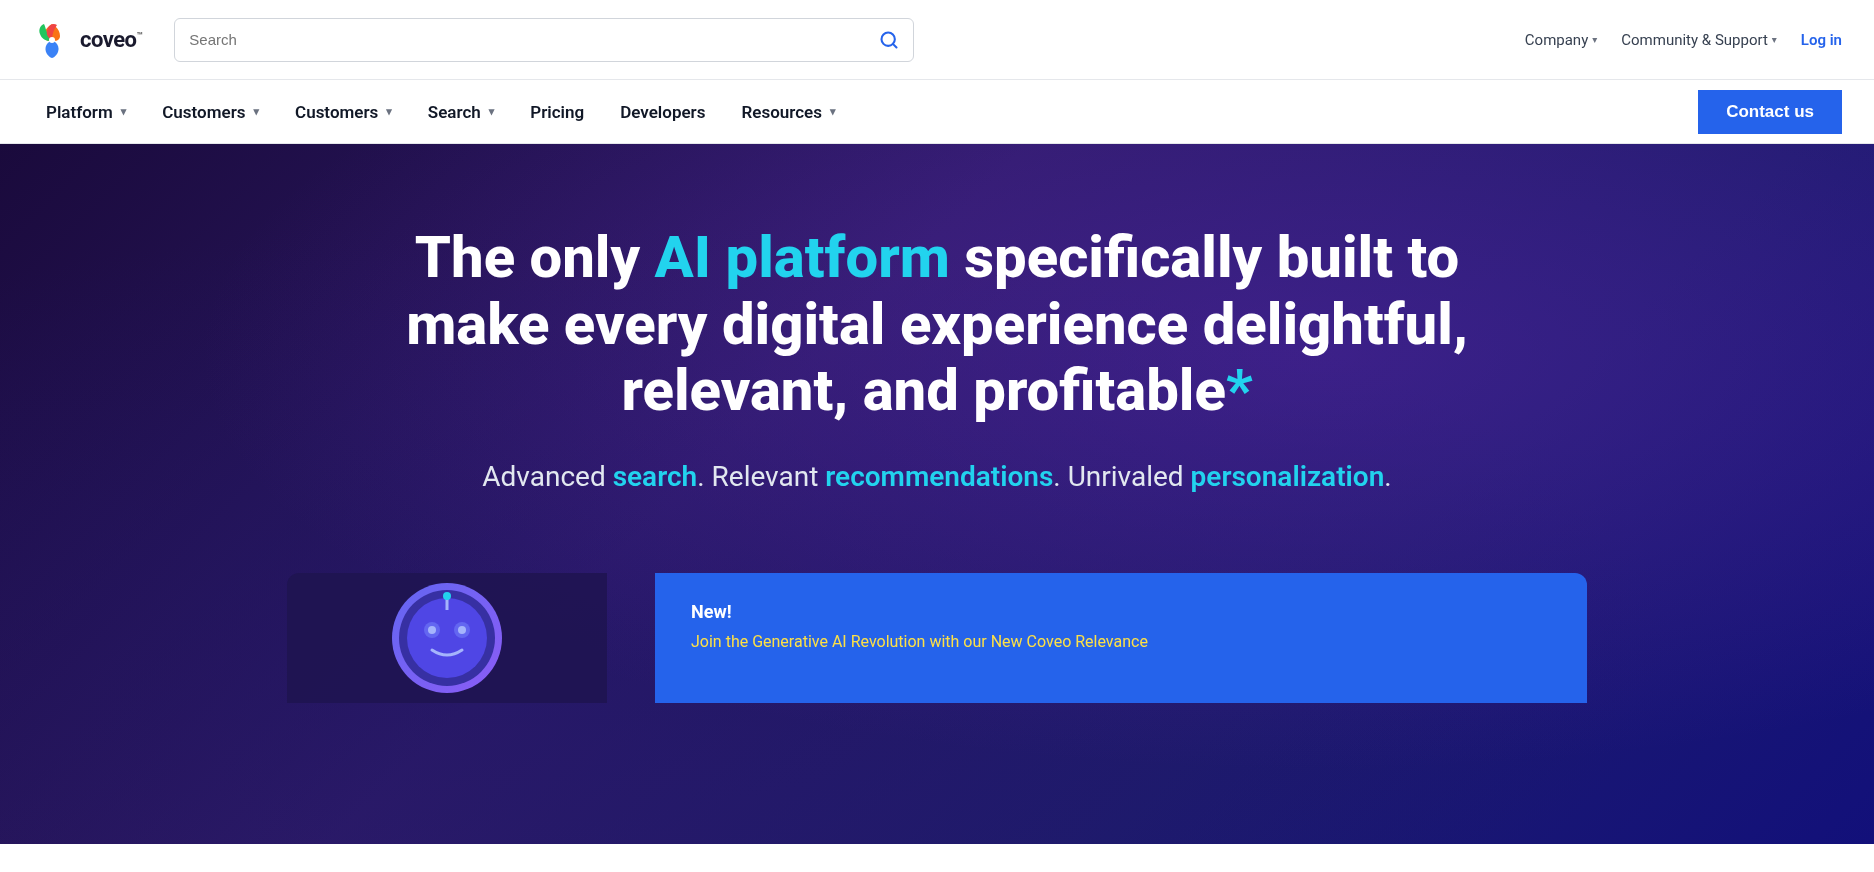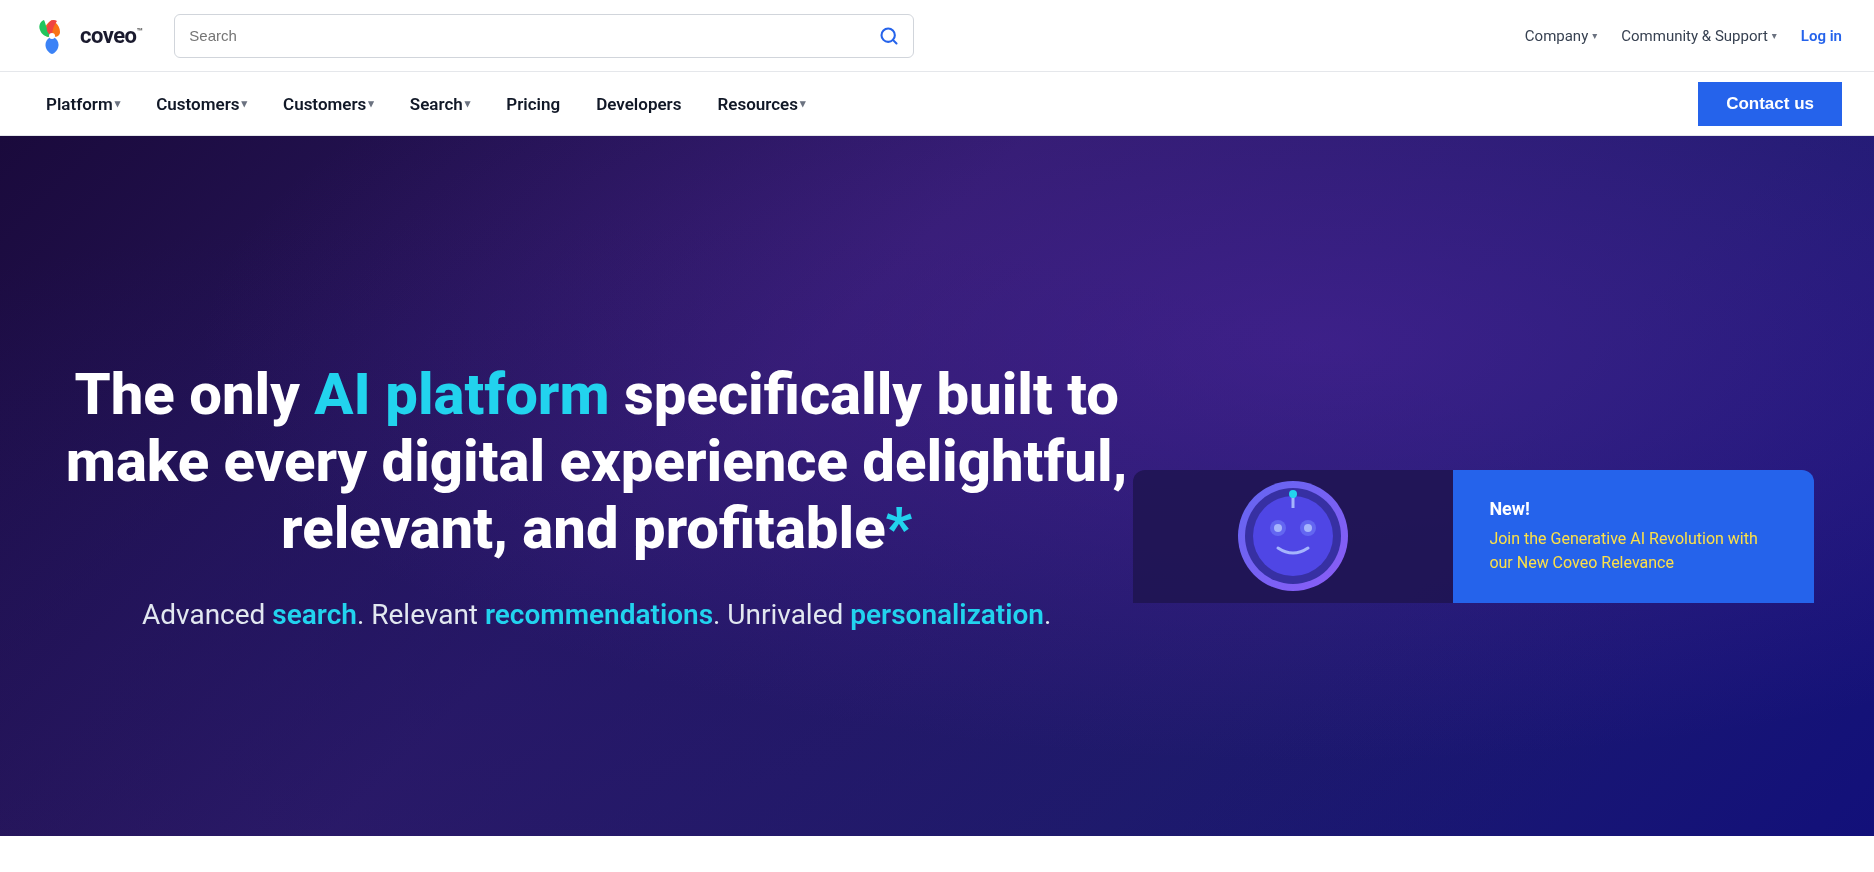--- a/index.html
+++ b/index.html
@@ -3,21 +3,21 @@
   <meta charset="utf-8">
   <style>
     * { margin: 0; padding: 0; box-sizing: border-box; }
     body { font-family: -apple-system, BlinkMacSystemFont, 'Segoe UI', Roboto, sans-serif; width: 1874px; overflow-x: hidden; }
 
     
     .top-bar {
       display: flex;
       align-items: center;
       padding: 0 32px;
-      height: 72px;
+      height: 80px;
       background: #ffffff;
       border-bottom: 1px solid #e5e7eb;
     }
     .logo-area {
       display: flex;
       align-items: center;
       gap: 8px;
       margin-right: 32px;
       text-decoration: none;
     }
@@ -102,21 +102,21 @@
       flex: 1;
     }
     .nav-item {
       font-size: 17px;
       font-weight: 600;
       color: #111827;
       padding: 8px 14px;
       cursor: pointer;
       display: flex;
       align-items: center;
-      gap: 2px;
+      gap: 8px;
       text-decoration: none;
       border-radius: 4px;
     }
     .nav-chevron {
       font-size: 11px;
       color: #6b7280;
     }
     .contact-btn {
       background: #2563eb;
       color: #fff;
@@ -127,21 +127,21 @@
       font-weight: 700;
       cursor: pointer;
       white-space: nowrap;
     }
 
     
     .hero {
       background: linear-gradient(135deg, #1a0a3c 0%, #2d1b69 40%, #1e1b6e 70%, #12107a 100%);
       min-height: 700px;
       display: flex;
-      flex-direction: row;
+      flex-direction: column;
       align-items: center;
       padding: 80px 60px 0;
       position: relative;
       overflow: hidden;
     }
     .hero::before {
       content: '';
       position: absolute;
       top: 0; left: 0; right: 0; bottom: 0;
       background: radial-gradient(ellipse at 70% 30%, rgba(99,40,180,0.4) 0%, transparent 60%),
@@ -203,21 +203,22 @@
       justify-content: center;
     }
     .hero-card-blue {
       background: #2563eb;
       border-radius: 0 12px 0 0;
       flex: 1;
       min-height: 130px;
       padding: 28px 36px;
       display: flex;
       flex-direction: column;
-      justify-content: center;
+      justify-content: flex-start;
+      margin-left: 48px;
     }
     .card-new-badge {
       font-size: 18px;
       font-weight: 700;
       color: #ffffff;
       margin-bottom: 8px;
     }
     .card-description {
       font-size: 16px;
       color: #fde047;

